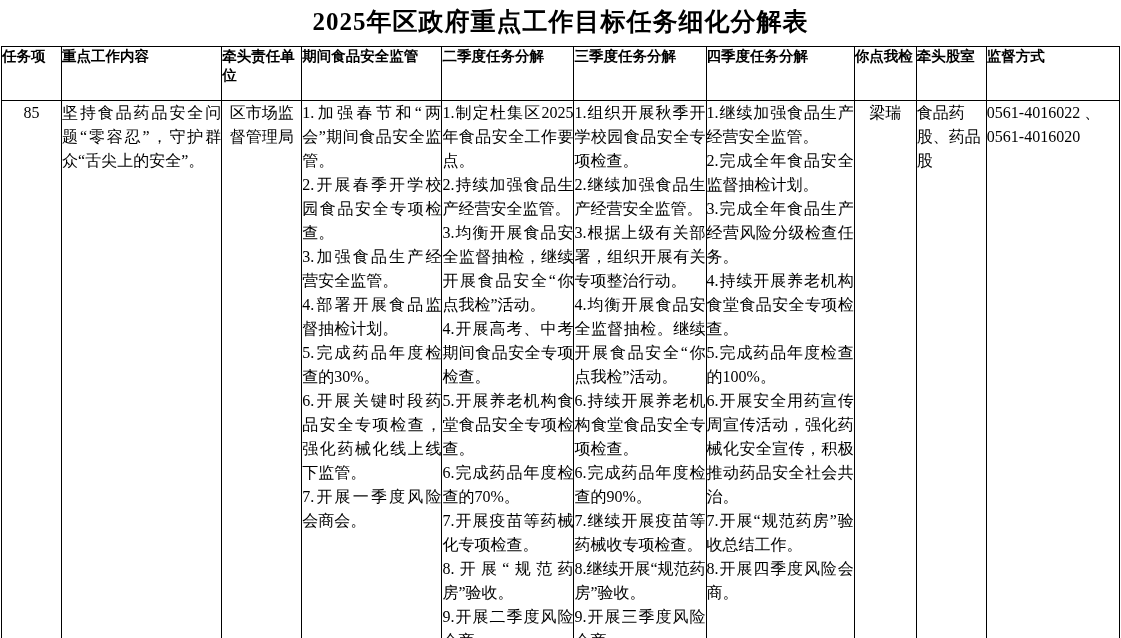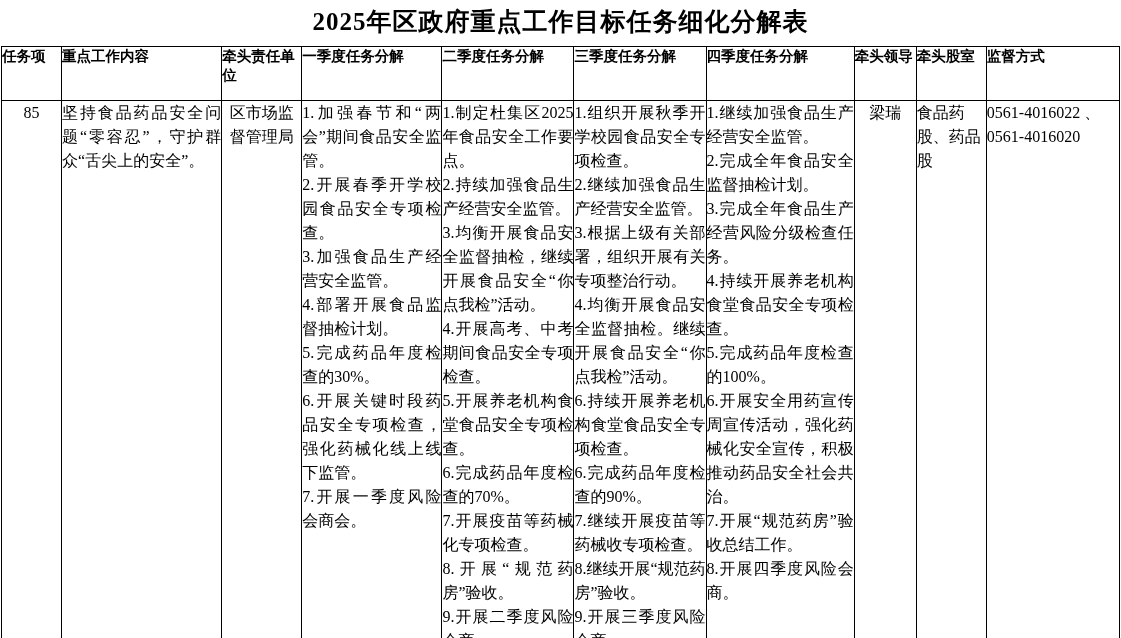--- a/index.html
+++ b/index.html
@@ -124,25 +124,25 @@
       <col style="width:148px">
       <col style="width:62px">
       <col style="width:70px">
       <col style="width:133px">
     </colgroup>
     <thead>
       <tr>
         <th>任务项</th>
         <th>重点工作内容</th>
         <th>牵头责任单位</th>
-        <th>一季度任务分解</th>
+        <th>期间食品安全监管</th>
         <th>二季度任务分解</th>
         <th>三季度任务分解</th>
         <th>四季度任务分解</th>
-        <th>牵头领导</th>
+        <th>你点我检</th>
         <th>牵头股室</th>
         <th>监督方式</th>
       </tr>
     </thead>
     <tbody>
       <tr>
         <td class="cell num">85</td>
         <td class="cell content-cell">坚持食品药品安全问题“零容忍”，守护群众“舌尖上的安全”。</td>
         <td class="cell unit-cell">区市场监督管理局</td>
         <td class="cell">

